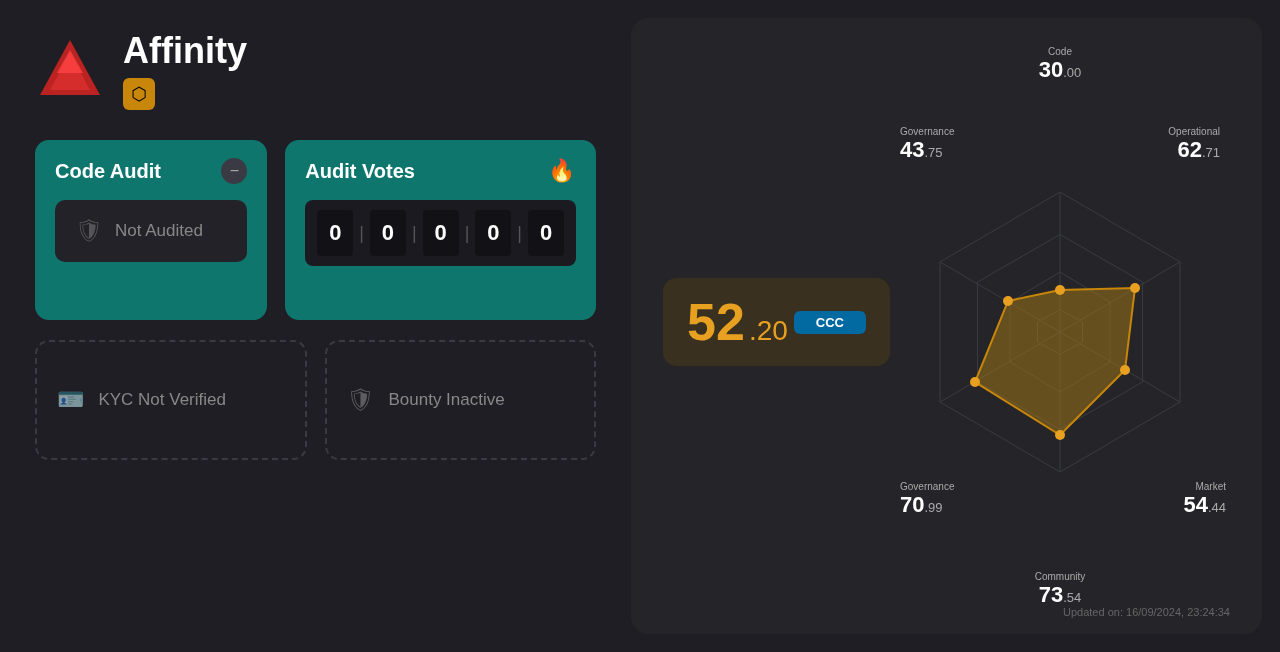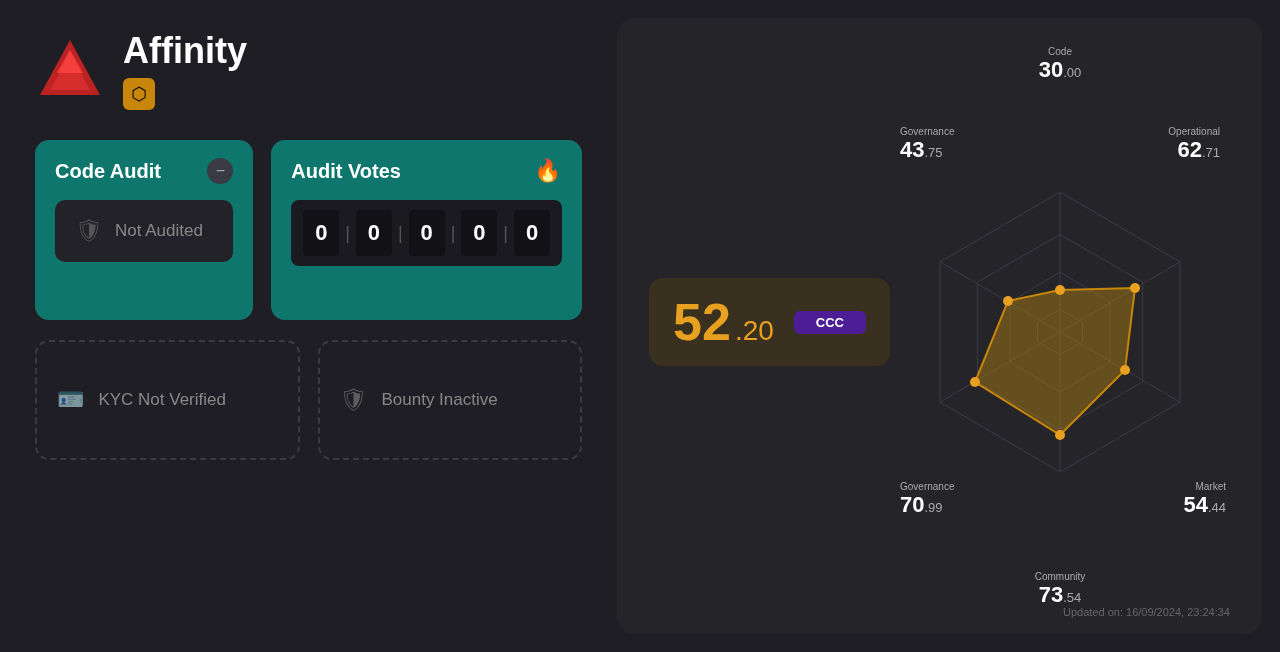--- a/index.html
+++ b/index.html
@@ -191,27 +191,27 @@
       font-size: 52px;
       font-weight: 800;
       color: #e8a020;
     }
     .score-decimal {
       font-size: 28px;
       font-weight: 400;
       color: #e8a020;
     }
     .score-badge {
-      background: #4c1d95;
+      background: #0369a1;
       color: #fff;
       font-size: 13px;
       font-weight: 700;
       border-radius: 6px;
       padding: 4px 22px;
-      margin-left: 16px;
+      margin-left: 2px;
       align-self: center;
     }
 
     
     .certik-logo {
       display: flex;
       align-items: center;
       gap: 12px;
     }
     .certik-shield {

